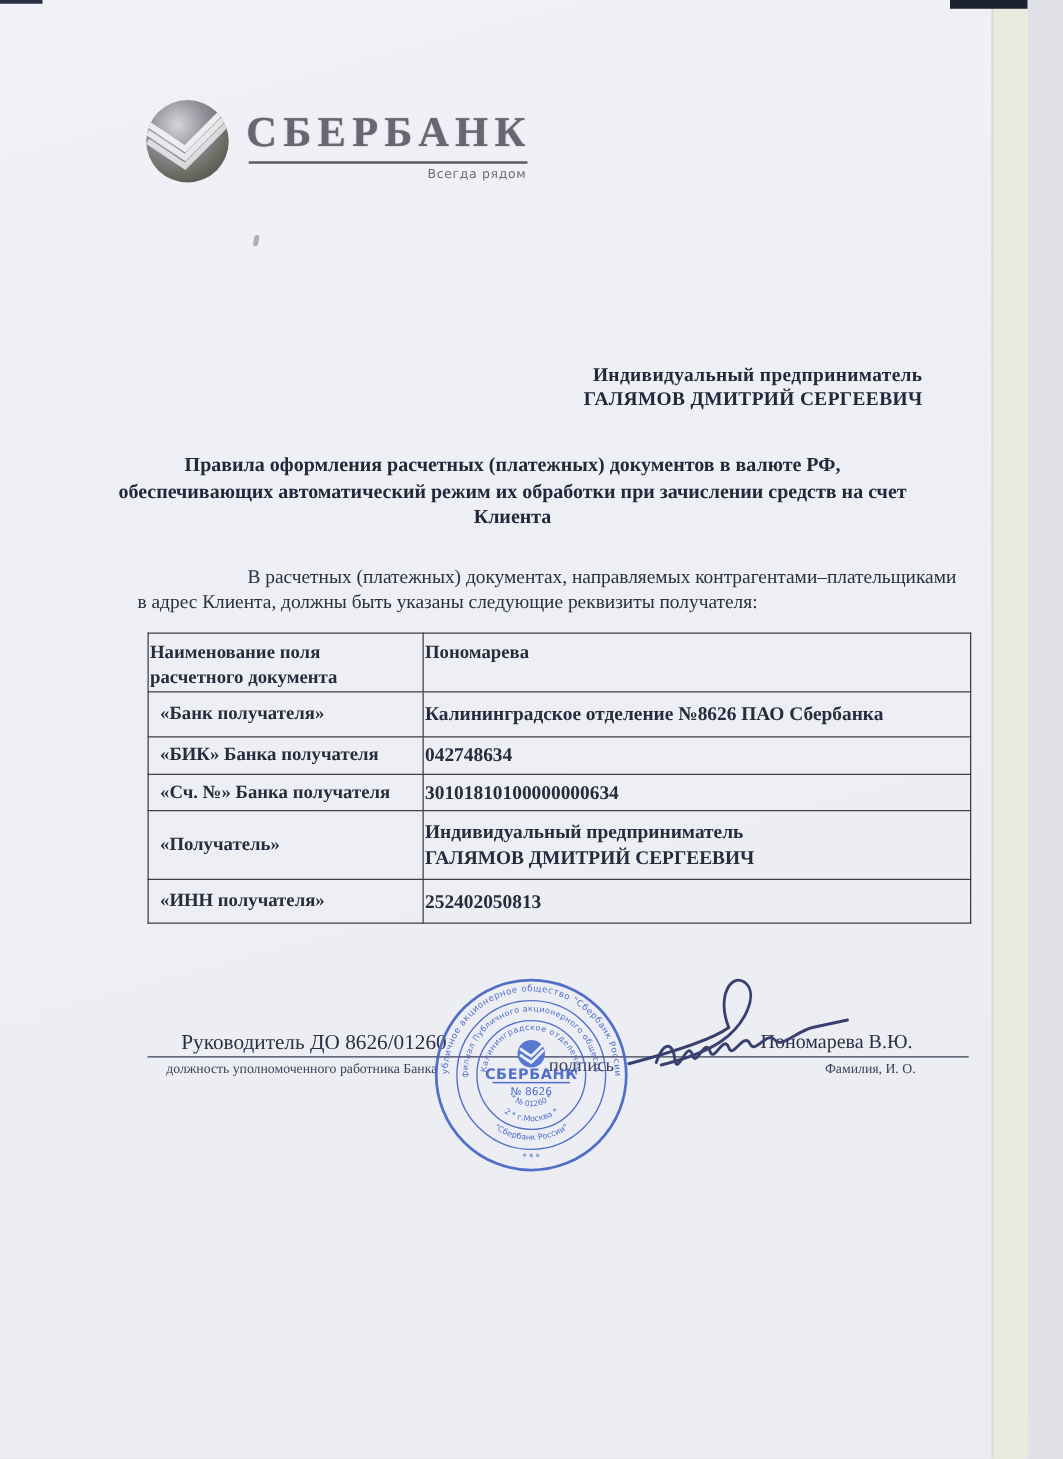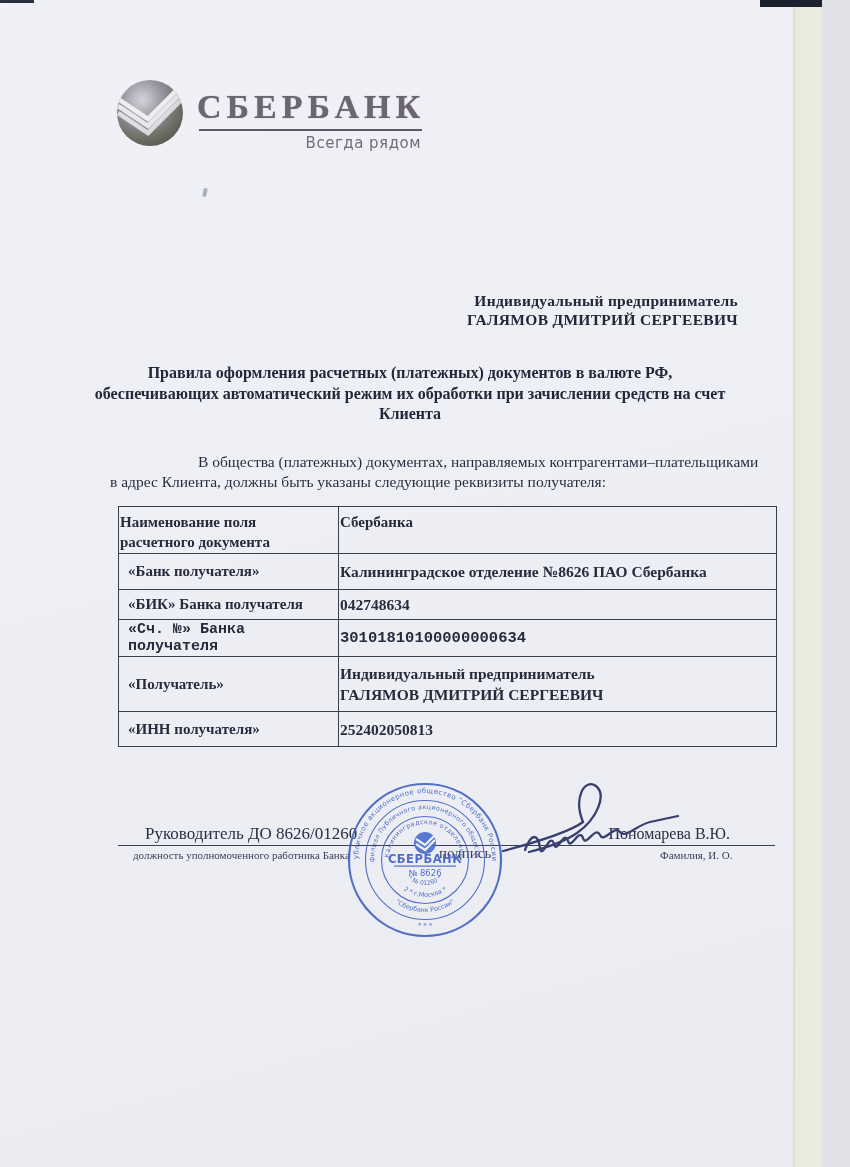--- a/index.html
+++ b/index.html
@@ -11,42 +11,42 @@
   .scan-seam{position:absolute;top:0;right:27px;width:2px;height:1167px;background:#dcdfd2;}
   .scan-dark-topright{position:absolute;top:0;left:760px;width:90px;height:7px;background:#1c2130;}
   .scan-dark-topleft{position:absolute;top:0;left:0;width:34px;height:3px;background:#2b3144;}
 
   
   .logo-mark{position:absolute;left:116px;top:79px;width:68px;height:68px;}
   .logo-word{position:absolute;left:197px;top:88px;width:230px;font-size:34px;font-weight:bold;
              letter-spacing:5px;color:#6b6472;text-shadow:0 0 1px #8b8290;}
   .logo-rule{position:absolute;left:199px;top:129px;width:223px;height:2px;background:#5e5866;}
   .logo-tagline{position:absolute;left:299px;top:134px;width:122px;text-align:right;
-                font-family:"DejaVu Sans",sans-serif;font-size:15px;letter-spacing:.5px;color:#6f6d77;}
+                font-family:"DejaVu Sans",sans-serif;font-size:10px;letter-spacing:.5px;color:#6f6d77;}
 
   
   .recipient{position:absolute;right:84px;top:291px;text-align:right;font-weight:bold;
              font-size:15.5px;line-height:19px;letter-spacing:.3px;color:#23273a;}
 
   
   .doc-title{position:absolute;left:70px;top:363px;width:680px;text-align:center;font-weight:bold;
              font-size:16px;line-height:20.5px;white-space:pre-line;color:#23273a;}
   .doc-intro{position:absolute;left:110px;top:452px;width:665px;font-size:15.5px;line-height:20px;
              text-indent:88px;white-space:pre-line;color:#2a2e40;}
 
   
   table.req{position:absolute;left:118px;top:506px;width:658px;border-collapse:collapse;
             table-layout:fixed;font-size:15px;color:#272b3d;}
   table.req col.c1{width:220px;} table.req col.c2{width:438px;}
   table.req th,table.req td{border:1px solid #3c3e4a;font-weight:bold;vertical-align:middle;}
   table.req th{height:40px;text-align:left;vertical-align:top;padding-top:5px;
                line-height:20px;white-space:pre-line;}
   table.req td.f{padding-left:9px;text-align:left;}
   table.req td.v{text-align:left;font-size:15.5px;white-space:pre-line;line-height:21px;}
-  tr.r1{height:36px;} tr.r2{height:30px;} tr.r3{height:29px;font-family:Liberation Mono, monospace;}
+  tr.r1{height:36px;} tr.r2{height:30px;} tr.r3{height:29px;}
   tr.r4{height:29px;} tr.r5{height:55px;} tr.r6{height:35px;}
 
   
   .sig-row{position:absolute;left:118px;top:824px;width:657px;height:21px;
            border-bottom:1.5px solid #3a3f55;}
   .sig-position{position:absolute;left:27px;bottom:1px;font-size:17px;color:#2b2f45;white-space:nowrap;}
   .sig-name{position:absolute;right:45px;bottom:2px;font-size:16px;color:#2b2f45;white-space:nowrap;}
   .cap{position:absolute;font-size:11px;color:#3c405a;white-space:nowrap;}
   .cap-position{left:133px;top:849px;}
   .cap-sign{left:439px;top:845px;font-size:15px;}
@@ -93,33 +93,33 @@
   <div class="logo-tagline">Всегда рядом</div>
 
   <div class="recipient">
     <div>Индивидуальный предприниматель</div>
     <div>ГАЛЯМОВ ДМИТРИЙ СЕРГЕЕВИЧ</div>
   </div>
 
   <div class="doc-title">Правила оформления расчетных (платежных) документов в валюте РФ,
 обеспечивающих автоматический режим их обработки при зачислении средств на счет
 Клиента</div>
-  <div class="doc-intro">В общества (платежных) документах, направляемых  контрагентами–плательщиками
+  <div class="doc-intro">В расчетных (платежных) документах, направляемых  контрагентами–плательщиками
 в адрес Клиента, должны быть указаны следующие реквизиты получателя:</div>
 
   <table class="req">
     <colgroup>
         <col class="c1">
         <col class="c2">
       </colgroup>
     <thead>
       <tr>
         <th>Наименование поля
 расчетного документа</th>
-        <th>Сбербанка</th>
+        <th>Пономарева</th>
       </tr>
     </thead>
     <tbody>
       <tr class="r1">
         <td class="f">«Банк получателя»</td>
         <td class="v">Калининградское отделение №8626 ПАО Сбербанка</td>
       </tr>
       <tr class="r2">
         <td class="f">«БИК» Банка получателя</td>
         <td class="v">042748634</td>

